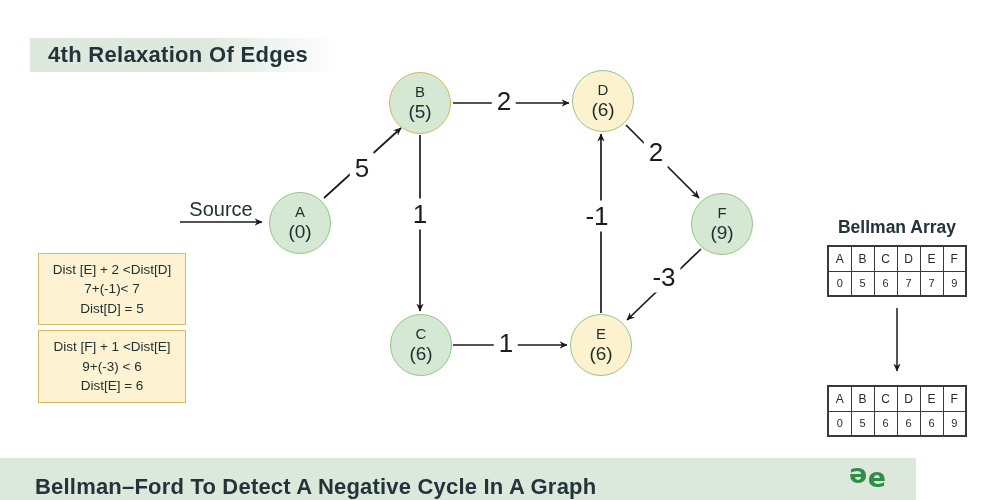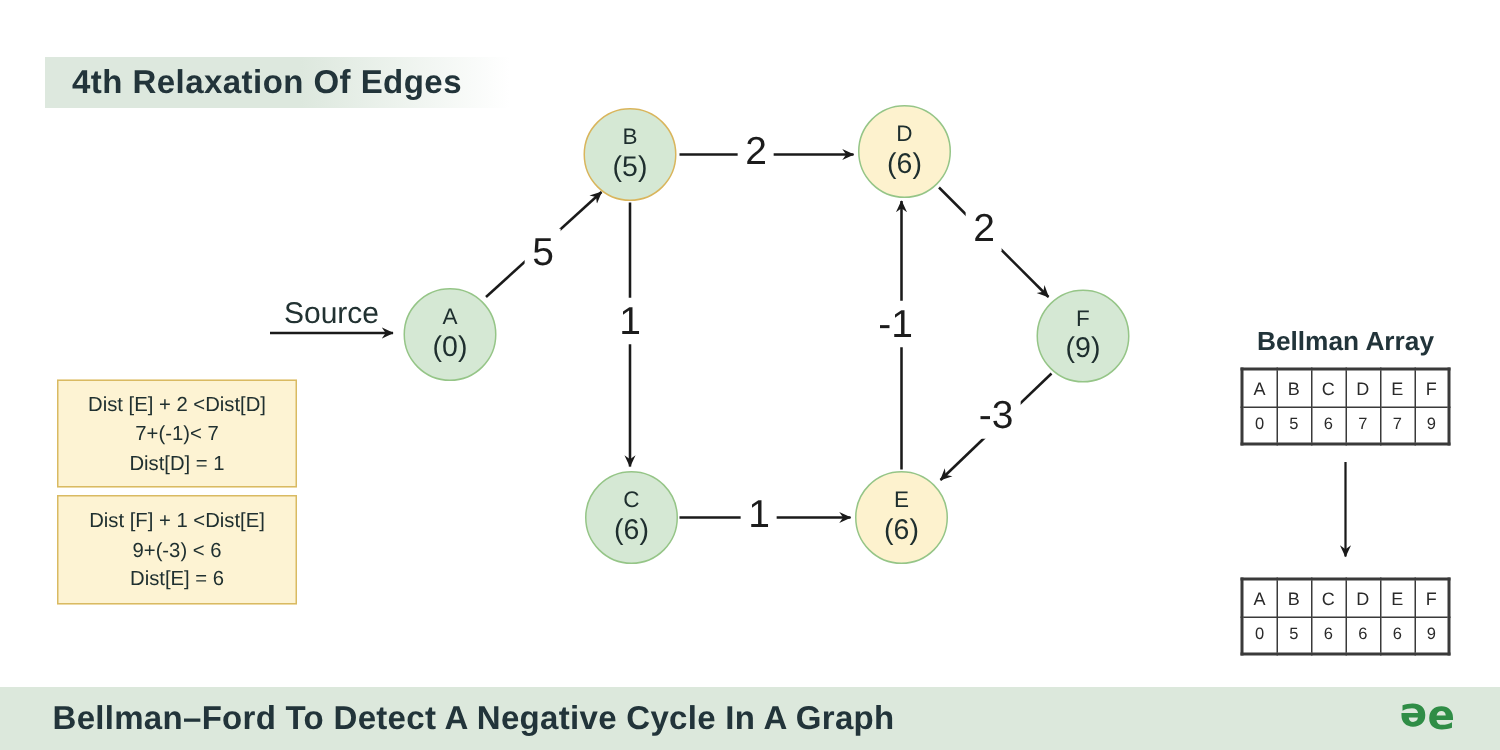--- a/index.html
+++ b/index.html
@@ -28,42 +28,42 @@
   .border-tan   { border: 1.6px solid #d9b55c; }
 
   
   .ew { position: absolute; transform: translate(-50%, -50%); background: #ffffff;
     padding: 0 5px; font-size: 26px; font-weight: 500; color: #1c1c1c; }
 
   .source-label { position: absolute; left: 178px; top: 198px; width: 86px;
     text-align: center; font-size: 20px; color: #223232; }
 
   
-  .calc-box { position: absolute; left: 38px; width: 160px; background: #fdf3d3;
+  .calc-box { position: absolute; left: 38px; width: 148px; background: #fdf3d3;
     border: 1.5px solid #d9ba62; display: flex; flex-direction: column;
     align-items: center; justify-content: center; font-size: 13.5px; font-weight: 500;
     color: #203030; line-height: 1.45; text-align: center; }
   .calc-box.b1 { top: 253px; height: 72px; }
   .calc-box.b2 { top: 330px; height: 73px; text-align: right; }
 
   
   .da-title { position: absolute; left: 827px; top: 217px; width: 140px;
     text-align: center; font-size: 17.5px; font-weight: 600; color: #22343a; }
   table.da { position: absolute; left: 827px; border-collapse: collapse;
     background: #ffffff; border: 2px solid #3a3a3a; }
   table.da td { width: 23px; height: 25px; border: 1px solid #3a3a3a;
     text-align: center; vertical-align: middle; color: #2a2a2a; }
   table.da tr.hd td { font-size: 12px; font-weight: 500; }
   table.da tr.vl td { font-size: 11px; }
   table.da.t1 { top: 245px; }
   table.da.t2 { top: 385px; }
 
   
-  .footer { position: absolute; left: 0; bottom: 0; width: 1000px; height: 42px;
-    background: #dce8dc; display: flex; align-items: center; }
+  .footer { position: absolute; left: 0; bottom: 0; width: 916px; height: 42px;
+    background: #dce8dc; display: flex; align-items: flex-end; }
   .footer .ft { margin-left: 35px; font-size: 22px; font-weight: 600;
     color: #22343a; letter-spacing: 0.2px; }
   .gfg { position: absolute; right: 33px; top: 4px; font-size: 27px; font-weight: 700;
     color: #2f8d46; letter-spacing: -3px; font-family: "DejaVu Sans", sans-serif; }
   .gfg .rev { display: inline-block; transform: rotate(180deg); }
 </style>
 </head>
 <body>
 
 <div class="stage">
@@ -118,21 +118,21 @@
   <div class="ew" style="left:504px; top:101px;">2</div>
   <div class="ew" style="left:420px; top:214px;">1</div>
   <div class="ew" style="left:656px; top:152px;">2</div>
   <div class="ew" style="left:664px; top:277px;">-3</div>
   <div class="ew" style="left:597px; top:216px;">-1</div>
   <div class="ew" style="left:506px; top:343px;">1</div>
 
   <div class="calc-box b1">
     <div>Dist [E] + 2 &lt;Dist[D]</div>
     <div>7+(-1)&lt; 7</div>
-    <div>Dist[D] = 1</div>
+    <div>Dist[D] = 5</div>
   </div>
   <div class="calc-box b2">
     <div>Dist [F] + 1 &lt;Dist[E]</div>
     <div>9+(-3) &lt; 6</div>
     <div>Dist[E] = 6</div>
   </div>
 
   <div class="da-title">Bellman Array</div>
 
   <table class="da t1">

